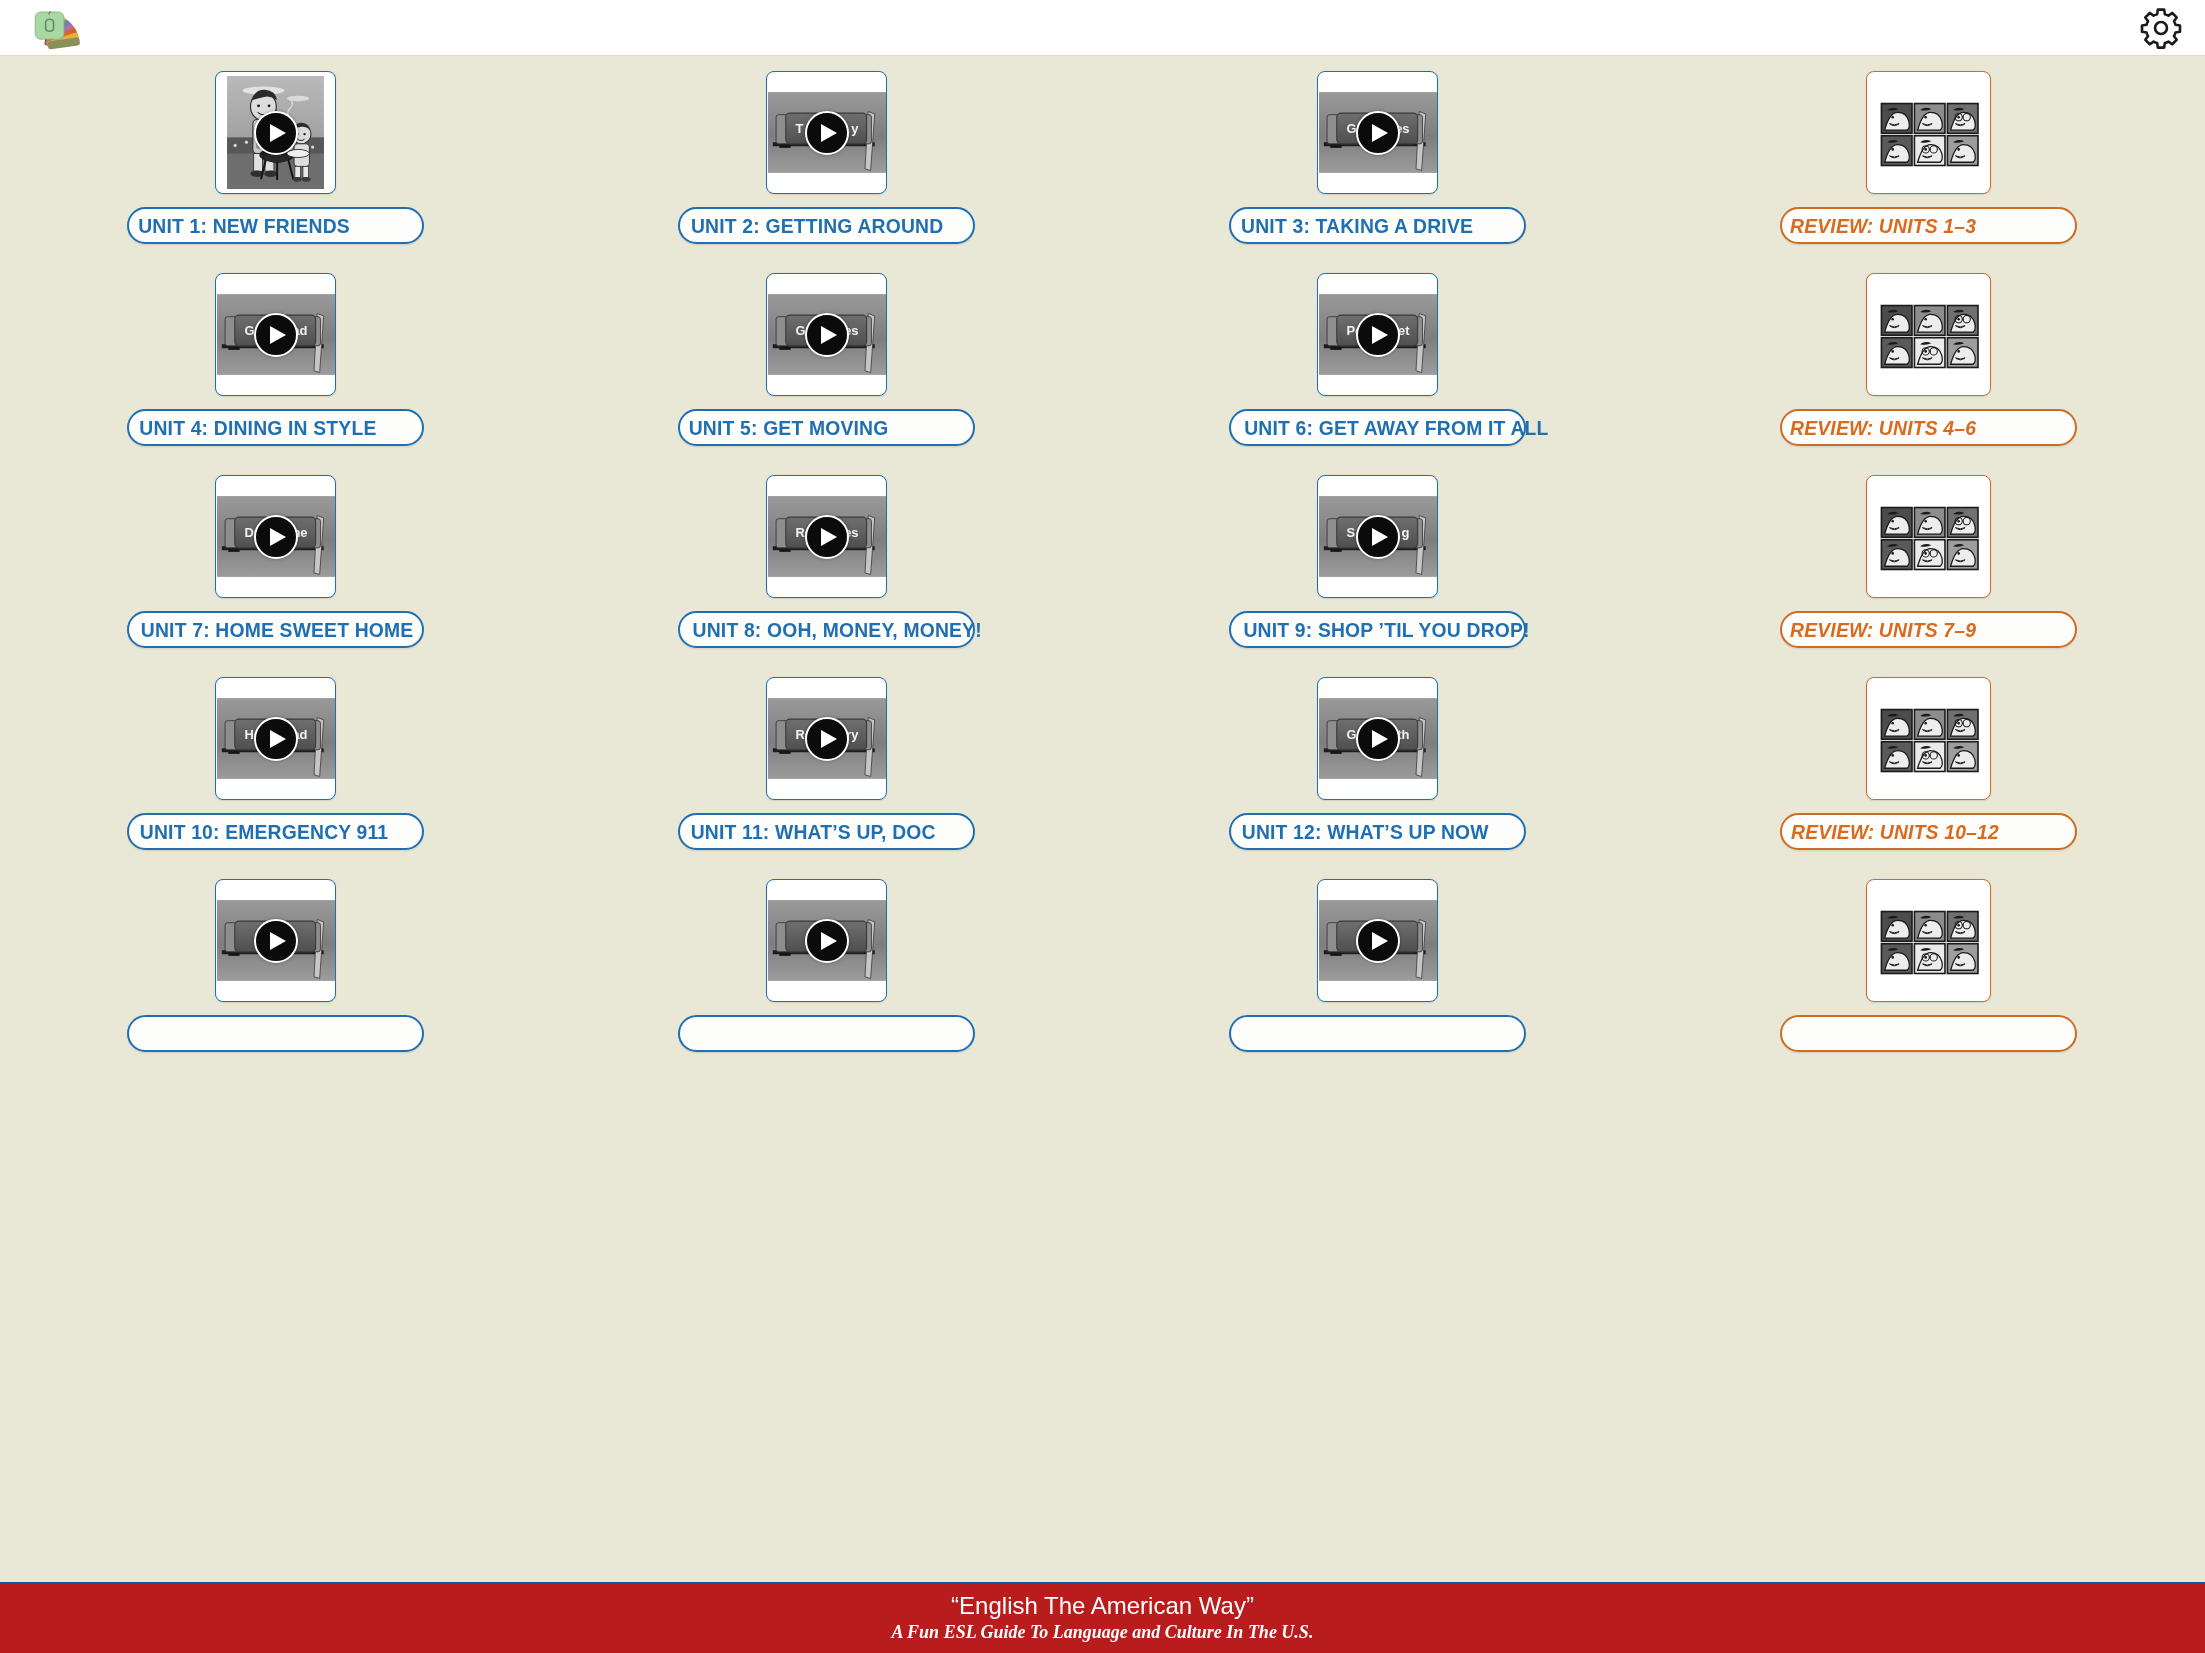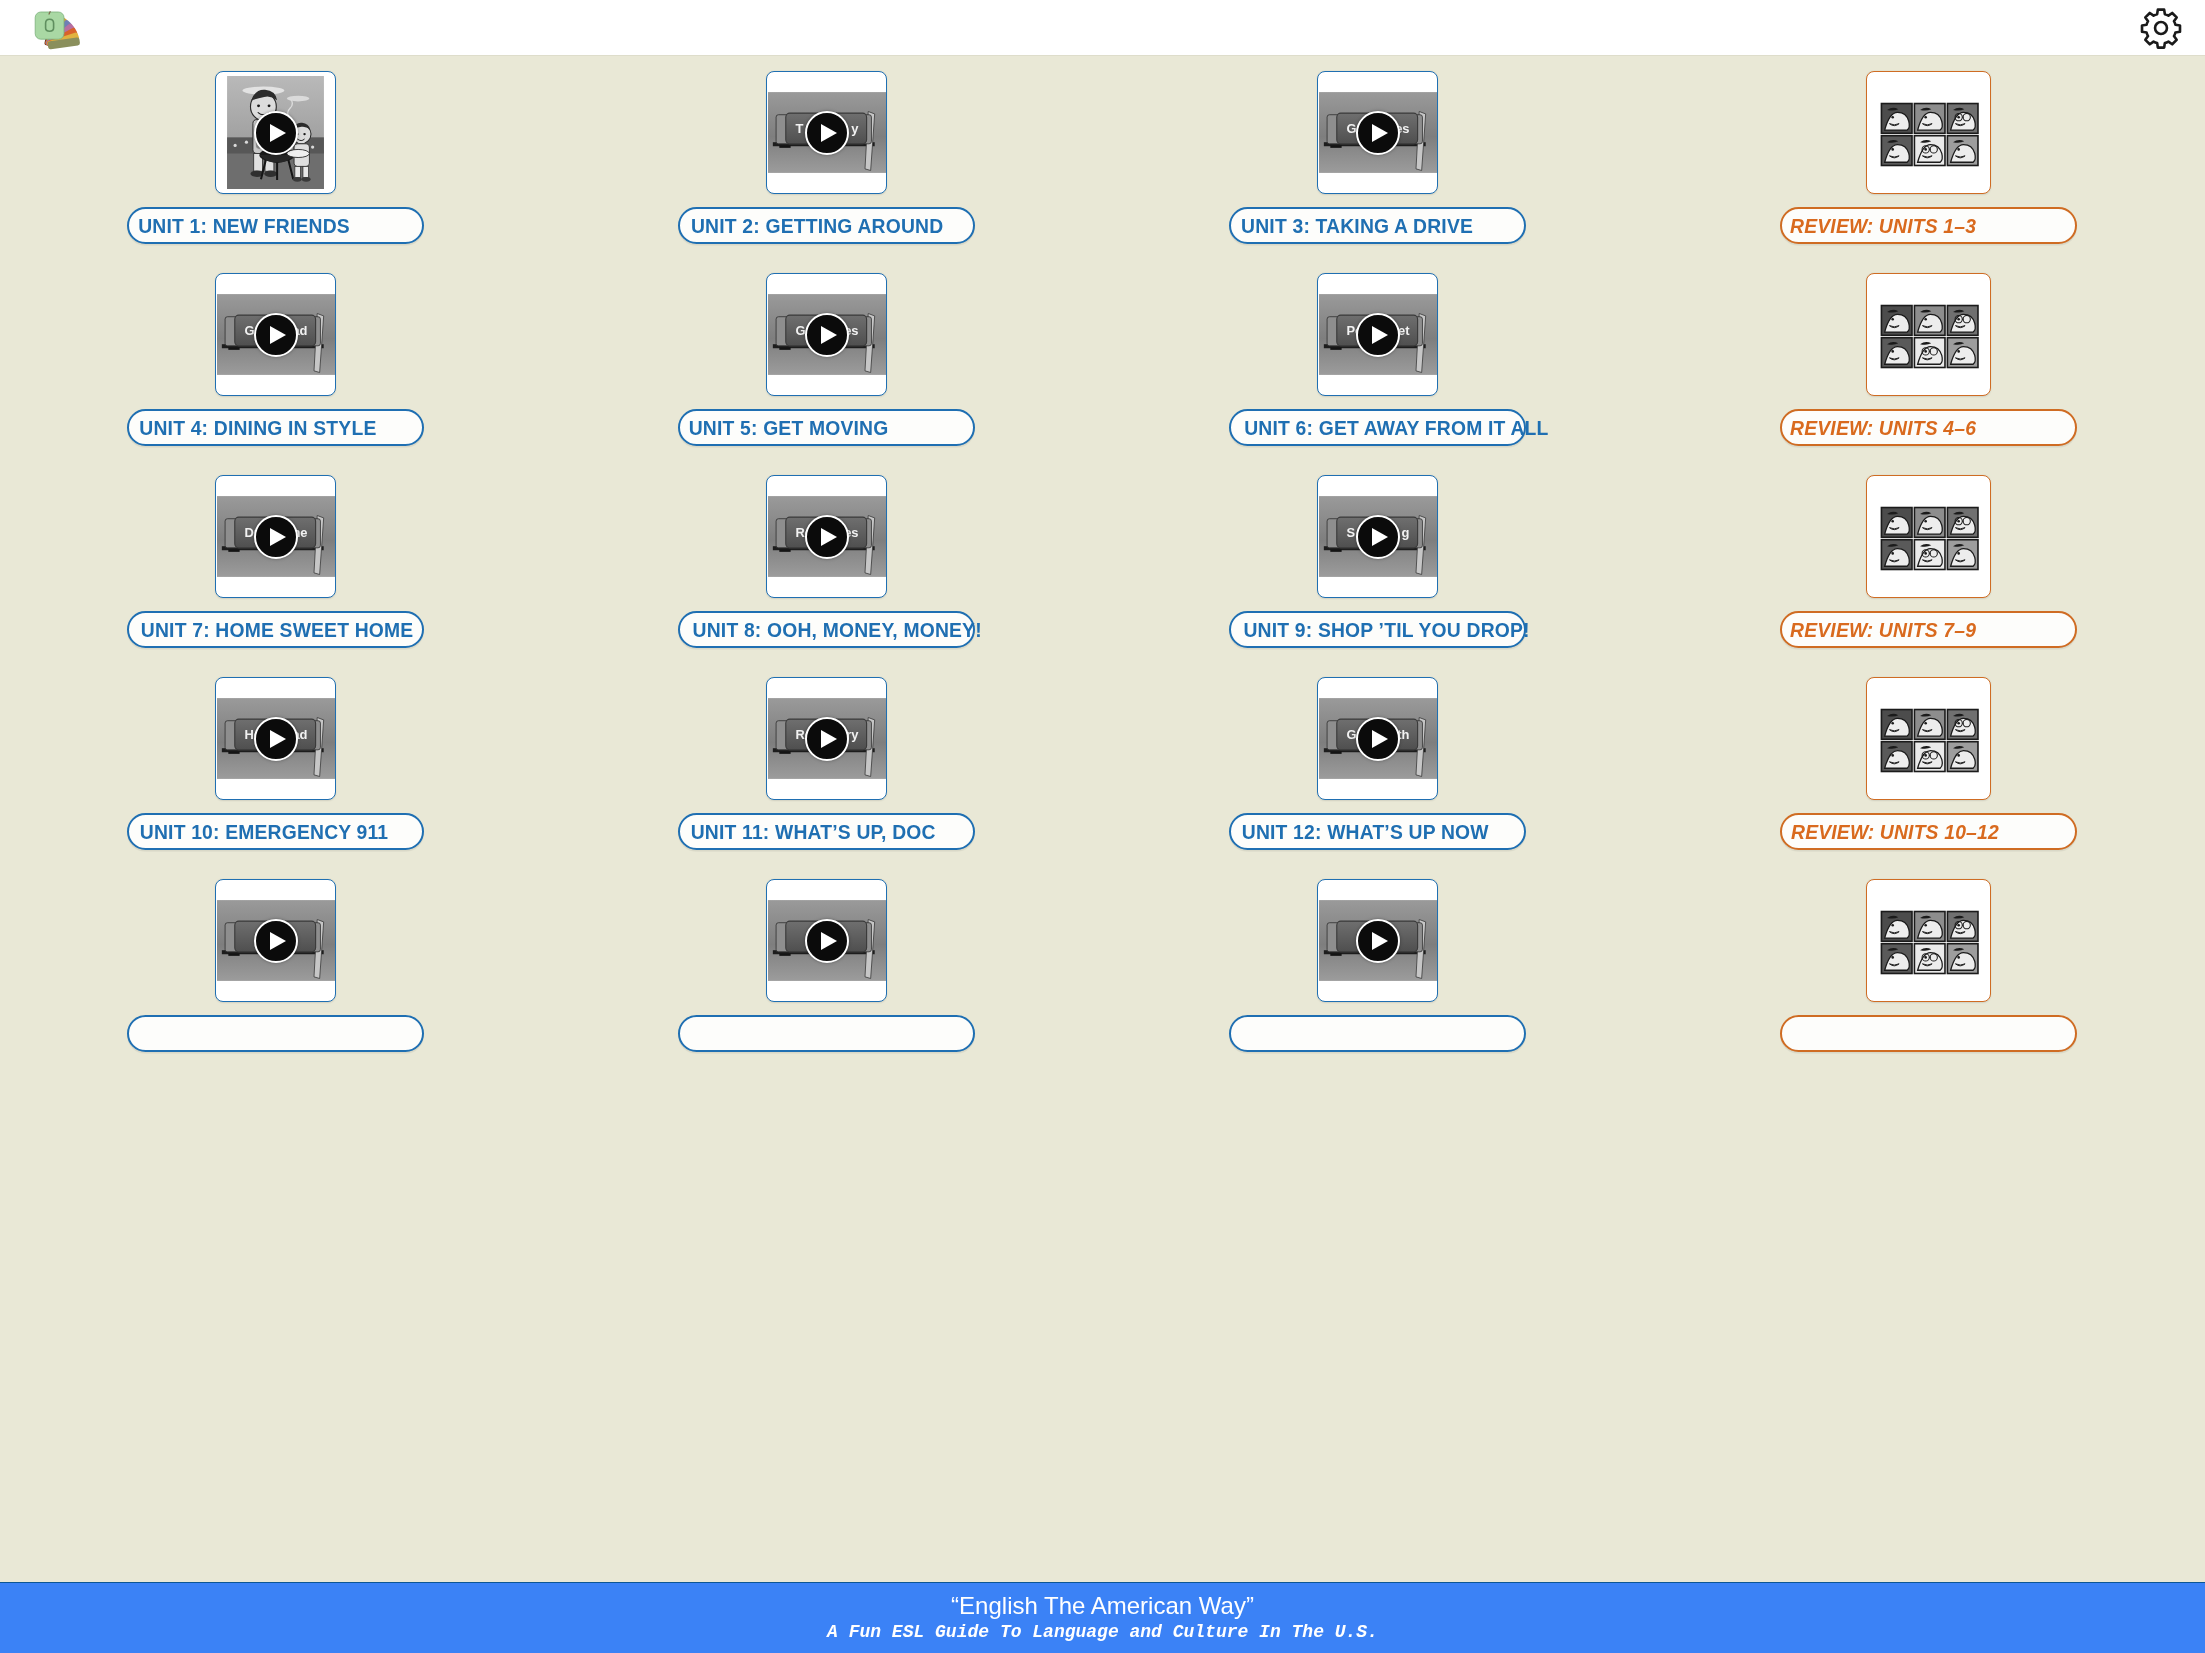--- a/index.html
+++ b/index.html
@@ -105,34 +105,34 @@
     color:#1f6fb2;
     white-space:nowrap;
     transform:scaleX(0.92);
   }
   .unit-pill.review .label{ color:#d96a1e; }
 
   
   #app-footer{
     position:absolute; left:0; bottom:0;
     width:2205px; height:71px;
-    background:#3b82f6;
+    background:#b91c1c;
     display:flex; flex-direction:column;
     align-items:center; justify-content:center;
     z-index:30;
     border-top:1.6px solid #0c5695;
   }
   #footer-title{
     color:#ffffff; font-size:24px; font-weight:400;
     font-family:"Liberation Sans", sans-serif;
     line-height:1.1;
   }
   #footer-subtitle{
     color:#ffffff; font-size:18px; font-style:italic; font-weight:700;
-    font-family:Liberation Mono, monospace;
+    font-family:Liberation Serif, serif;
     margin-top:4px; line-height:1.1;
   }
 
   
   .art-svg{ display:block; }
 </style>
 </head>
 <body>
 
 <div id="app-header">

